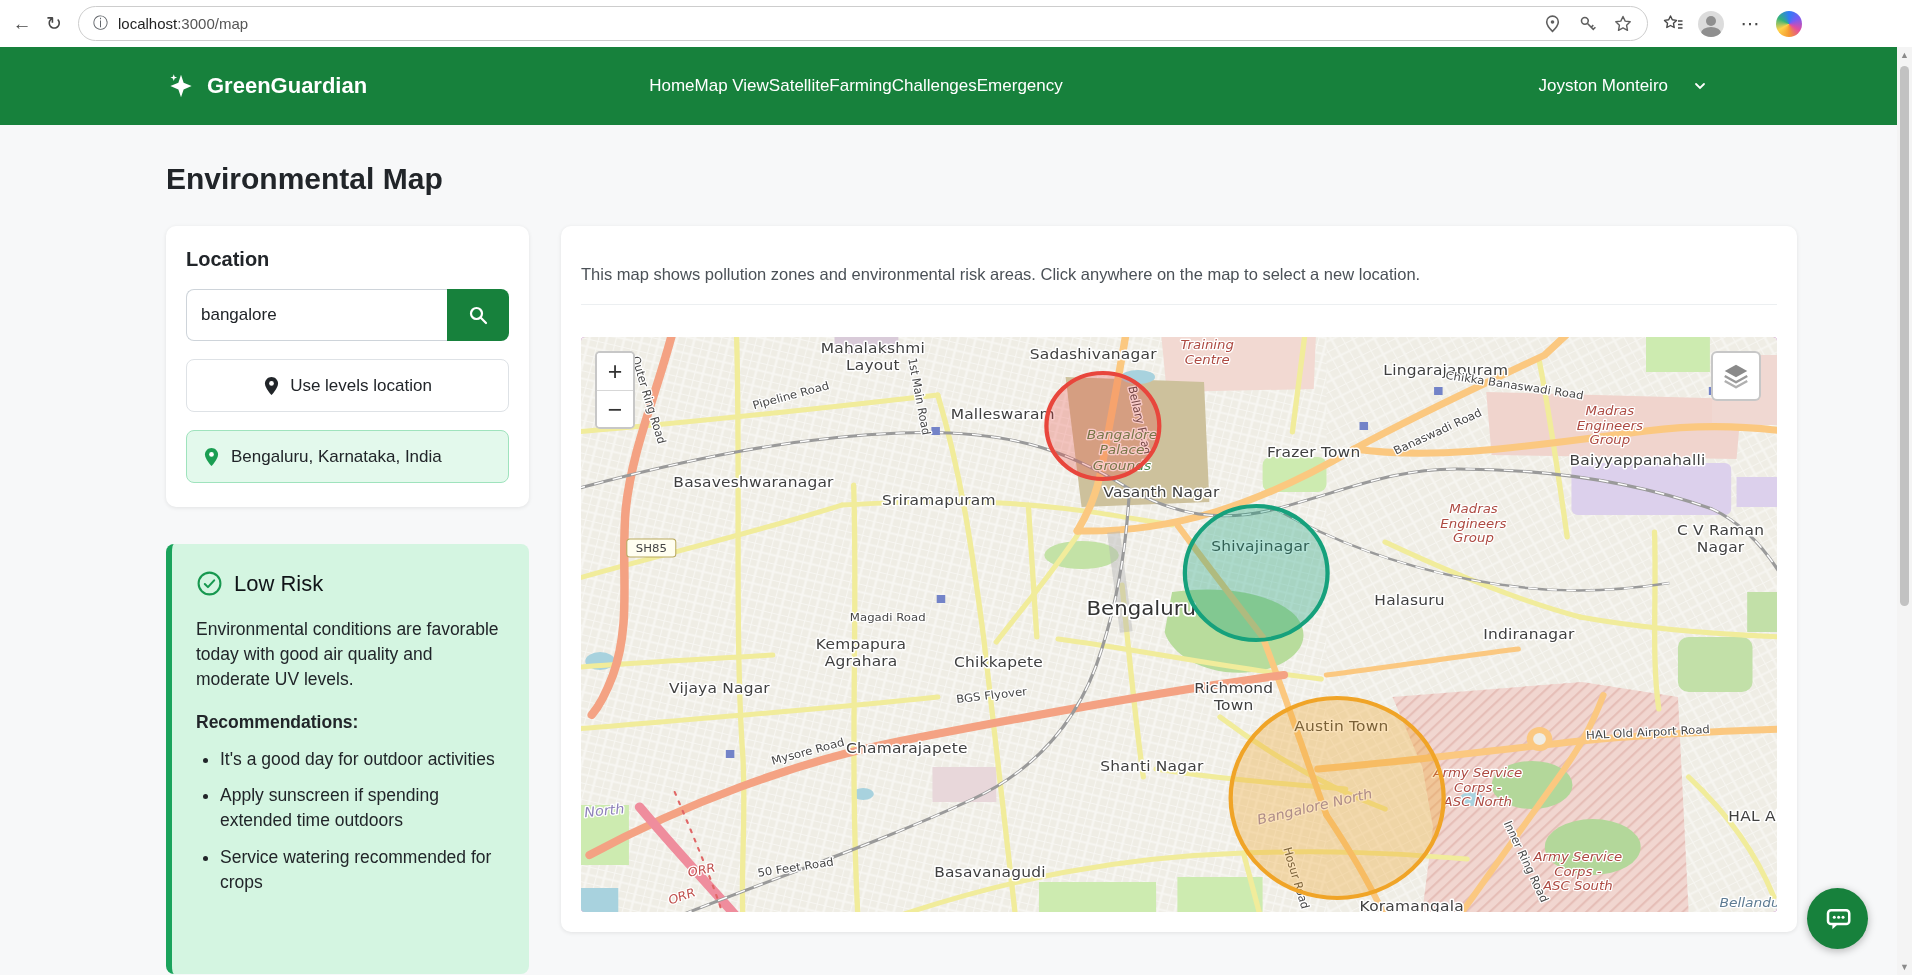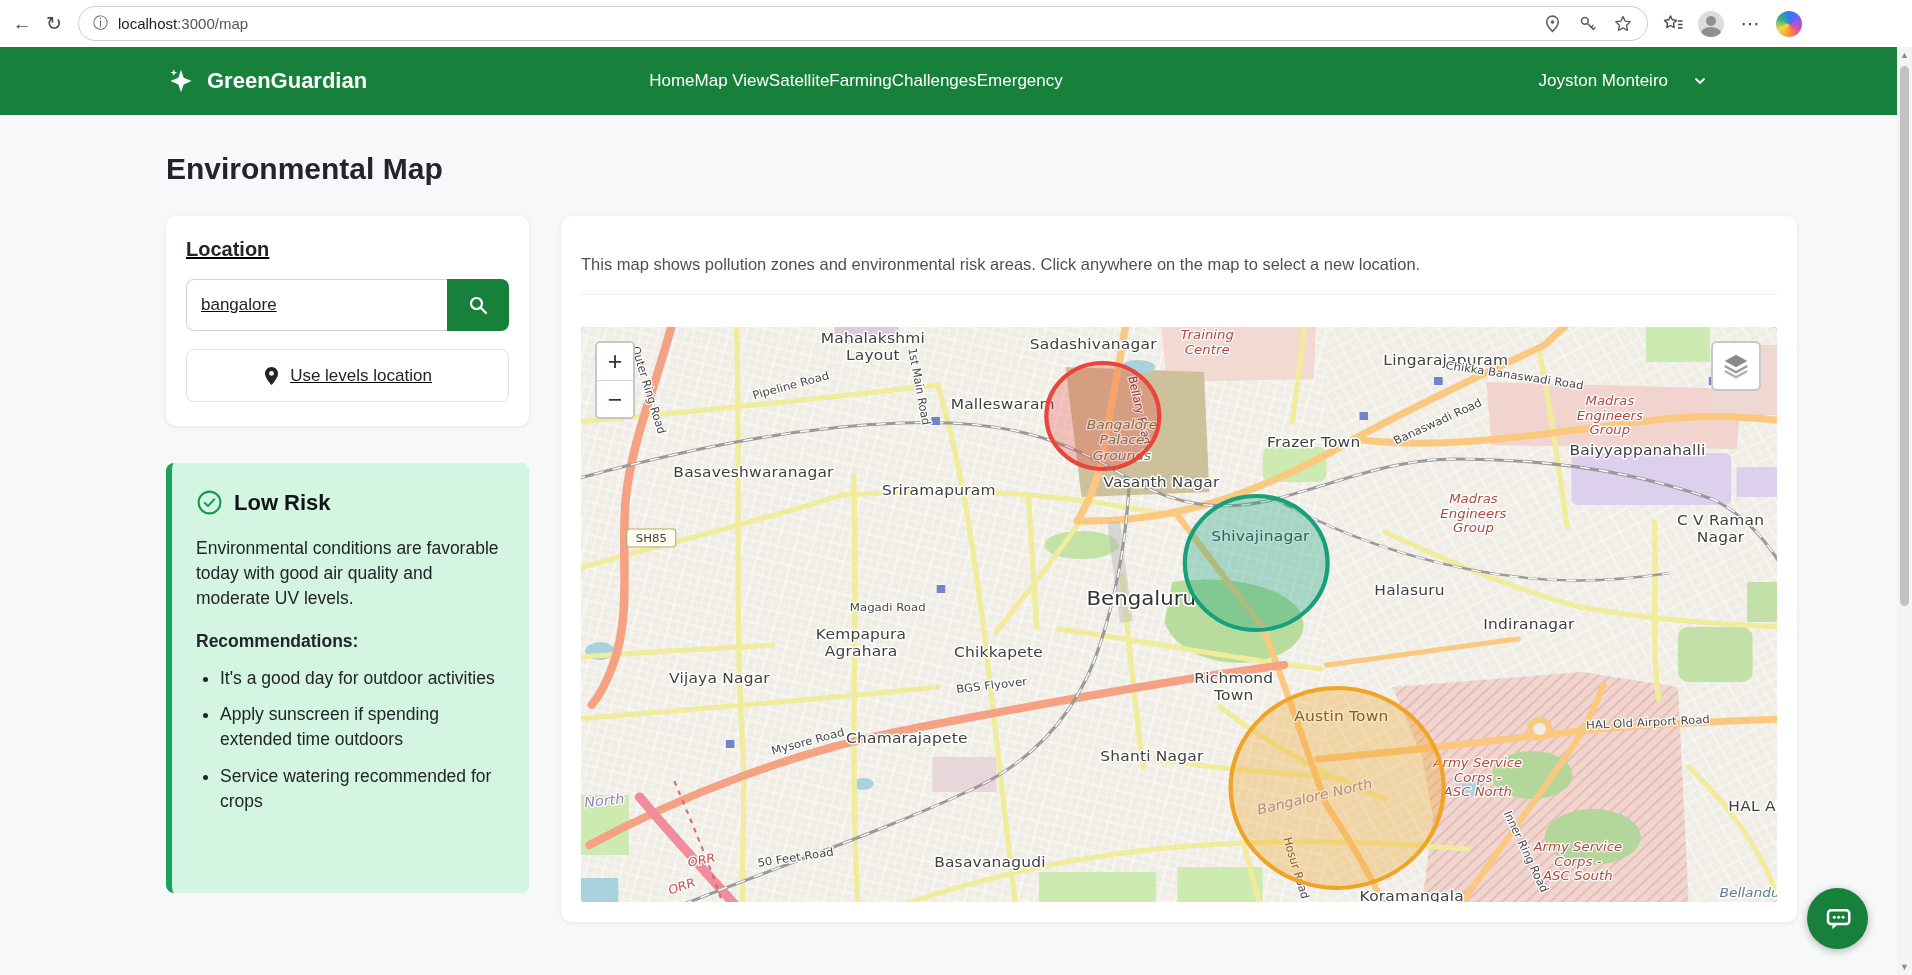--- a/index.html
+++ b/index.html
@@ -21,50 +21,50 @@
   .url-host { color:#1f1f1f; }
   .url-path { color:#565656; }
   .pill-icons { margin-left:auto; display:flex; align-items:center; gap:16px; }
   .toolbar-icons { display:flex; align-items:center; gap:14px; margin-left:14px; }
   .avatar-chip { width:26px; height:26px; border-radius:50%; background:#dcdcdc; position:relative; overflow:hidden; }
   .avatar-chip .head { position:absolute; left:8px; top:5px; width:10px; height:10px; border-radius:50%; background:#8f8f8f; }
   .avatar-chip .body { position:absolute; left:3px; top:16px; width:20px; height:12px; border-radius:50% 50% 0 0; background:#8f8f8f; }
   .copilot { width:26px; height:26px; border-radius:50%;
     background: conic-gradient(#2f7cf6,#7b5bf2,#e14da0,#f59a31,#ffd24a,#34b37a,#2f7cf6); }
   
-  .navbar { height:68px; background:#17813c; display:flex; align-items:center;
+  .navbar { height:78px; background:#17813c; display:flex; align-items:center;
     padding:0 205px 0 166px; color:#fff; }
   .brand { display:flex; align-items:center; gap:11px; font-size:22px; font-weight:700; }
   .nav-links { display:flex; margin-left:282px; font-size:17px; }
   .nav-link { color:#fff; text-decoration:none; cursor:pointer; white-space:nowrap; }
   .user-menu { margin-left:auto; display:flex; align-items:center; gap:25px; font-size:17px; cursor:pointer; }
   
   .page { padding:0 115px 0 166px; }
   .page-title { margin-top:37px; font-size:30px; font-weight:700; color:#212529; }
   .columns { display:flex; gap:32px; margin-top:30px; align-items:flex-start; }
   .card { background:#fff; border-radius:10px; box-shadow:0 1px 4px rgba(0,0,0,.09); }
   
   .sidebar { width:363px; flex:none; }
-  .location-card { padding:22px 20px 24px;text-decoration:underline; }
+  .location-card { padding:22px 20px 24px; }
   .location-title { font-size:20px; font-weight:700; color:#212529; }
   .search-row { display:flex; margin-top:18px; height:52px; }
   .search-input { flex:1; min-width:0; border:1px solid #ced4da; border-right:none;
     border-radius:8px 0 0 8px; padding:0 14px; font-size:17px; color:#212529; outline:none;
     font-family:"Liberation Sans", sans-serif; }
   .search-btn { width:62px; background:#17813c; border:none; border-radius:0 8px 8px 0;
     display:flex; align-items:center; justify-content:center; cursor:pointer; }
   .current-loc-btn { margin-top:18px; width:100%; height:53px; border:1px solid #dee2e6; border-radius:8px;
     background:#fff; display:flex; align-items:center; justify-content:center; gap:10px;
     font-size:17px; color:#212529; cursor:pointer; font-family:"Liberation Sans", sans-serif; }
   .selected-loc { margin-top:18px; height:53px; background:#e3f9ec; border:1px solid #9fe3bd; border-radius:8px;
     display:flex; align-items:center; gap:11px; padding:0 16px; font-size:17px; color:#212529; cursor:pointer; }
   .risk-card { margin-top:37px; background:#d4f5e1; border-left:6px solid #1aa35c; border-radius:8px;
     padding:26px 24px; height:430px; }
   .risk-head { display:flex; align-items:center; gap:11px; }
-  .risk-title { font-size:22px; font-weight:700; color:#101418; }
+  .risk-title { font-size:22px; font-weight:400; color:#101418; }
   .risk-desc { margin-top:20px; font-size:17.5px; line-height:1.42; color:#212529; }
   .rec-label { margin-top:20px; font-size:17.5px; font-weight:700; color:#212529; }
   .rec-list { margin-top:14px; padding-left:24px; font-size:17.5px; line-height:1.42; color:#212529; }
   .rec-list li { margin-bottom:12px; }
   
   .main-card { flex:1; padding:25px 20px 20px; }
   .main-title { font-size:20px; font-weight:700; color:#212529; }
   .main-desc { margin-top:14px; font-size:16.5px; color:#4b5157; }
   .map-section { margin-top:20px; border-top:1px solid #eceff1; padding-top:18px; }
   .heat-row { display:flex; align-items:center; gap:10px; font-size:16.5px; color:#212529; }
@@ -183,20 +183,27 @@
               </svg>
           </button>
         </div>
         <button class="current-loc-btn">
           <svg width="17" height="20" viewBox="0 0 18 22">
               <path d="M9 1C5 1 1.8 4.2 1.8 8.2 1.8 13.5 9 21 9 21s7.2-7.5 7.2-12.8C16.2 4.2 13 1 9 1z" fill="#212529"></path>
               <circle cx="9" cy="8.2" r="2.6" fill="#fff"></circle>
             </svg>
           <span>Use levels location</span>
         </button>
+        <div class="selected-loc">
+          <svg width="17" height="20" viewBox="0 0 18 22">
+              <path d="M9 1C5 1 1.8 4.2 1.8 8.2 1.8 13.5 9 21 9 21s7.2-7.5 7.2-12.8C16.2 4.2 13 1 9 1z" fill="#1a9e52"></path>
+              <circle cx="9" cy="8.2" r="2.6" fill="#fff"></circle>
+            </svg>
+          <span>Bengaluru, Karnataka, India</span>
+        </div>
       </div>
 
       <div class="risk-card">
         <div class="risk-head">
           <svg width="27" height="27" viewBox="0 0 26 26">
               <circle cx="13" cy="13" r="10.5" fill="none" stroke="#17984f" stroke-width="2"></circle>
               <path d="M8.5 13.5l3 3 6-6.5" fill="none" stroke="#17984f" stroke-width="2" stroke-linecap="round" stroke-linejoin="round"></path>
             </svg>
           <span class="risk-title">Low Risk</span>
         </div>

